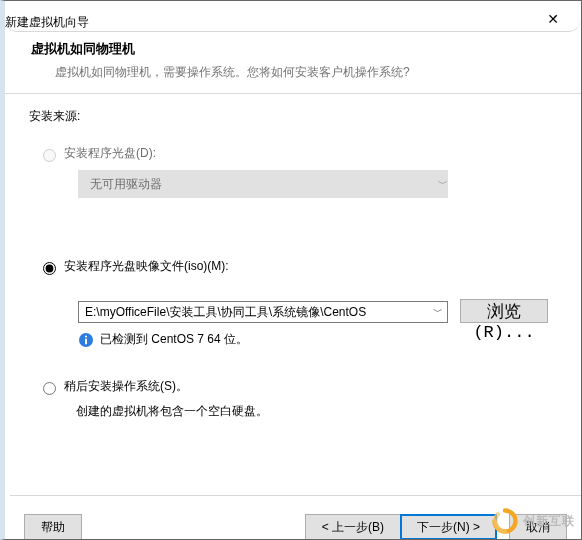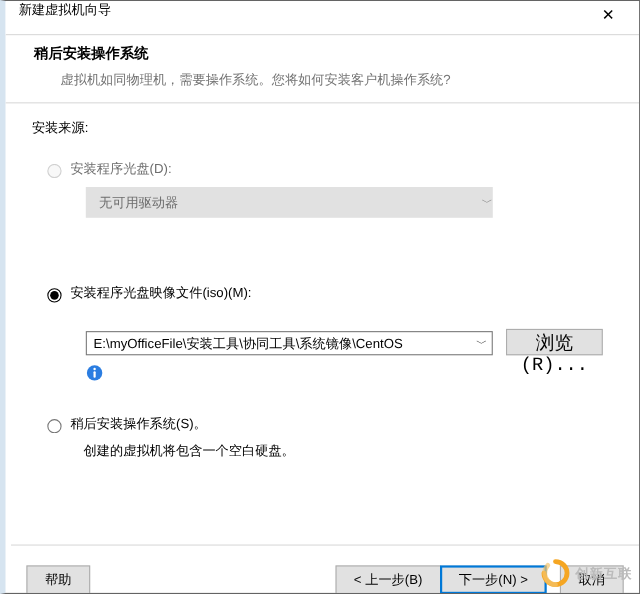--- a/index.html
+++ b/index.html
@@ -16,26 +16,27 @@
     box-sizing: border-box;
     position: relative;
     border: 1px solid #646464;
     border-left: 5px solid #d6e4f0;
     overflow: hidden;
     background: #fff;
   }
   .titlebar {
     height: 30px;
     display: flex;
-    align-items: flex-start;
+    align-items: flex-end;
     justify-content: space-between;
-    padding: 0 8px 0 12px;
+    padding: 0 8px 0 0;
     background: #fff;
     border-bottom: 1px solid #d9d9d9;
     font-size: 12px;
+    border-radius: 13px;
   }
   .title-text {
     color: #000;
   }
   .close-btn {
     width: 40px;
     height: 24px;
     display: flex;
     align-items: center;
     justify-content: center;
@@ -248,21 +249,21 @@
 <div class="window">
 
   <div class="titlebar">
     <span class="title-text">新建虚拟机向导</span>
     <div class="close-btn">
       <span>✕</span>
     </div>
   </div>
 
   <div class="header">
-    <div class="header-title">稍后安装操作系统</div>
+    <div class="header-title">虚拟机如同物理机</div>
     <div class="header-desc">虚拟机如同物理机，需要操作系统。您将如何安装客户机操作系统?</div>
   </div>
   <hr class="separator">
 
   <div class="body">
     <div class="section-label">安装来源:</div>
 
     <div class="option-group">
 
       <label class="option">
@@ -286,20 +287,21 @@
         <button class="browse-btn">浏览(R)...</button>
       </div>
       <div class="detect-row">
         <span class="info-icon">
           <svg width="16" height="16" viewBox="0 0 16 16">
             <circle cx="8" cy="8" r="7" fill="#2b7de1"></circle>
             <circle cx="8" cy="4.5" r="1.1" fill="#fff"></circle>
             <rect x="7" y="6.5" width="2" height="6" rx="1" fill="#fff"></rect>
           </svg>
         </span>
+        <span>已检测到 CentOS 7 64 位。</span>
       </div>
 
       <label class="option">
         <input type="radio" class="radio" name="src" style="">
         <span>稍后安装操作系统(S)。</span>
       </label>
       <div class="later-hint">创建的虚拟机将包含一个空白硬盘。</div>
 
     </div>
   </div>

